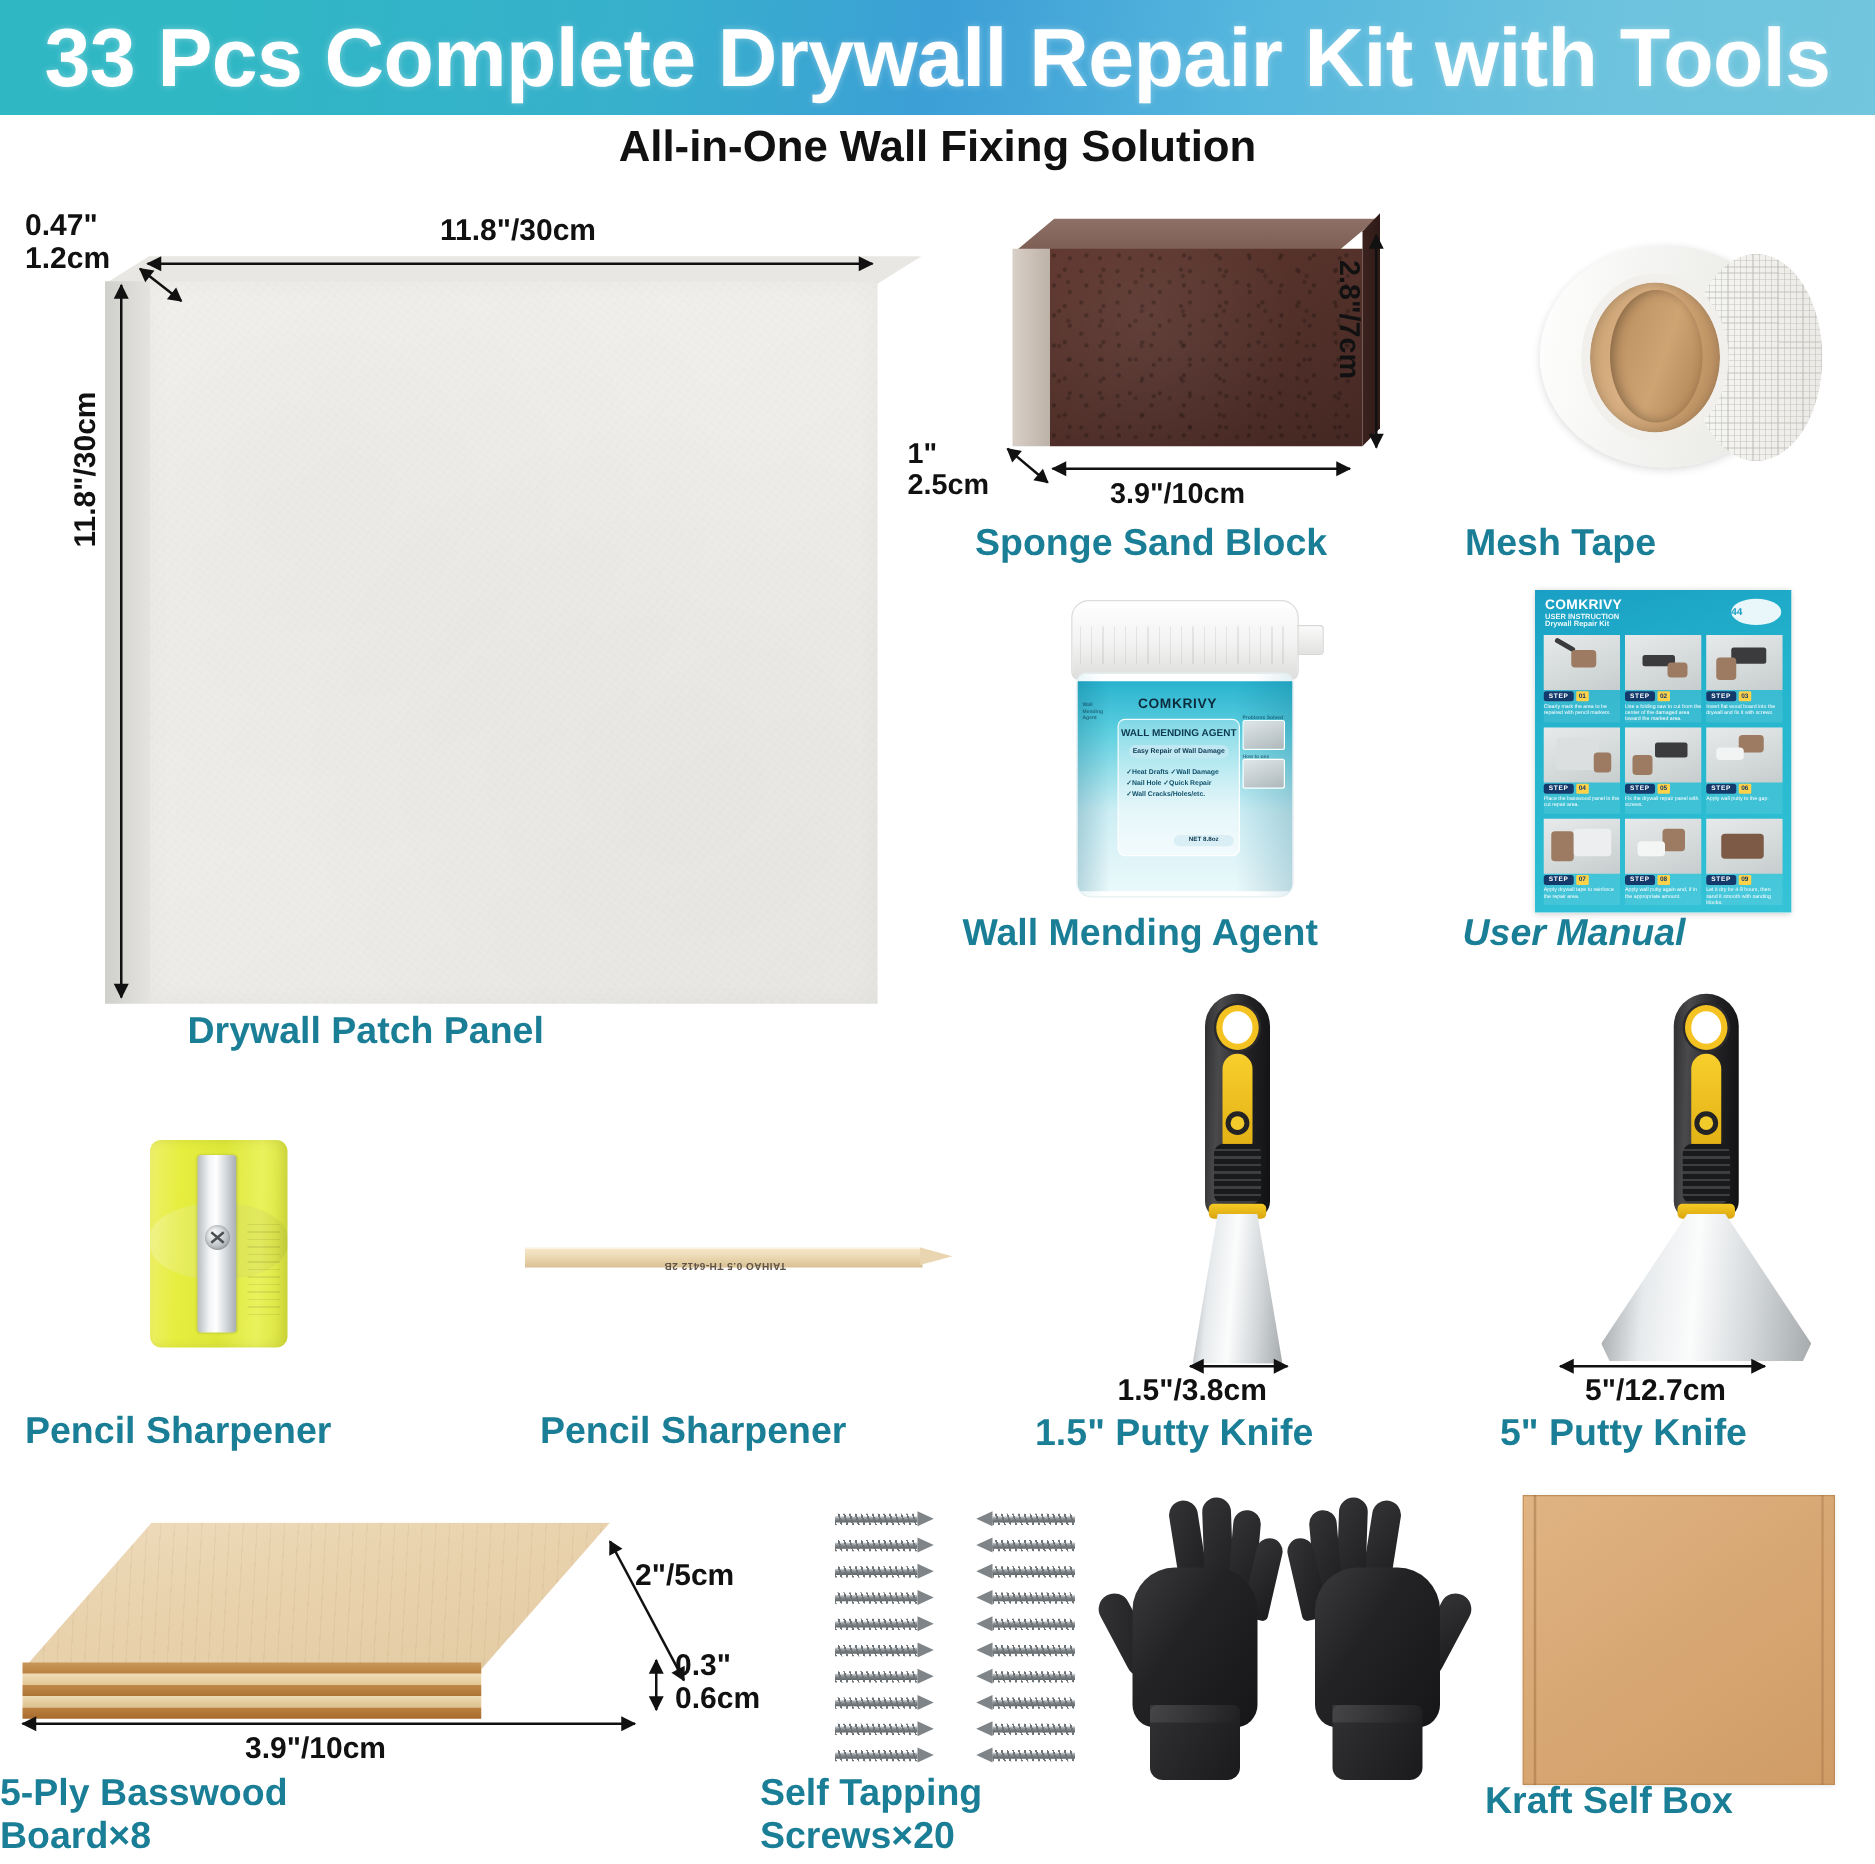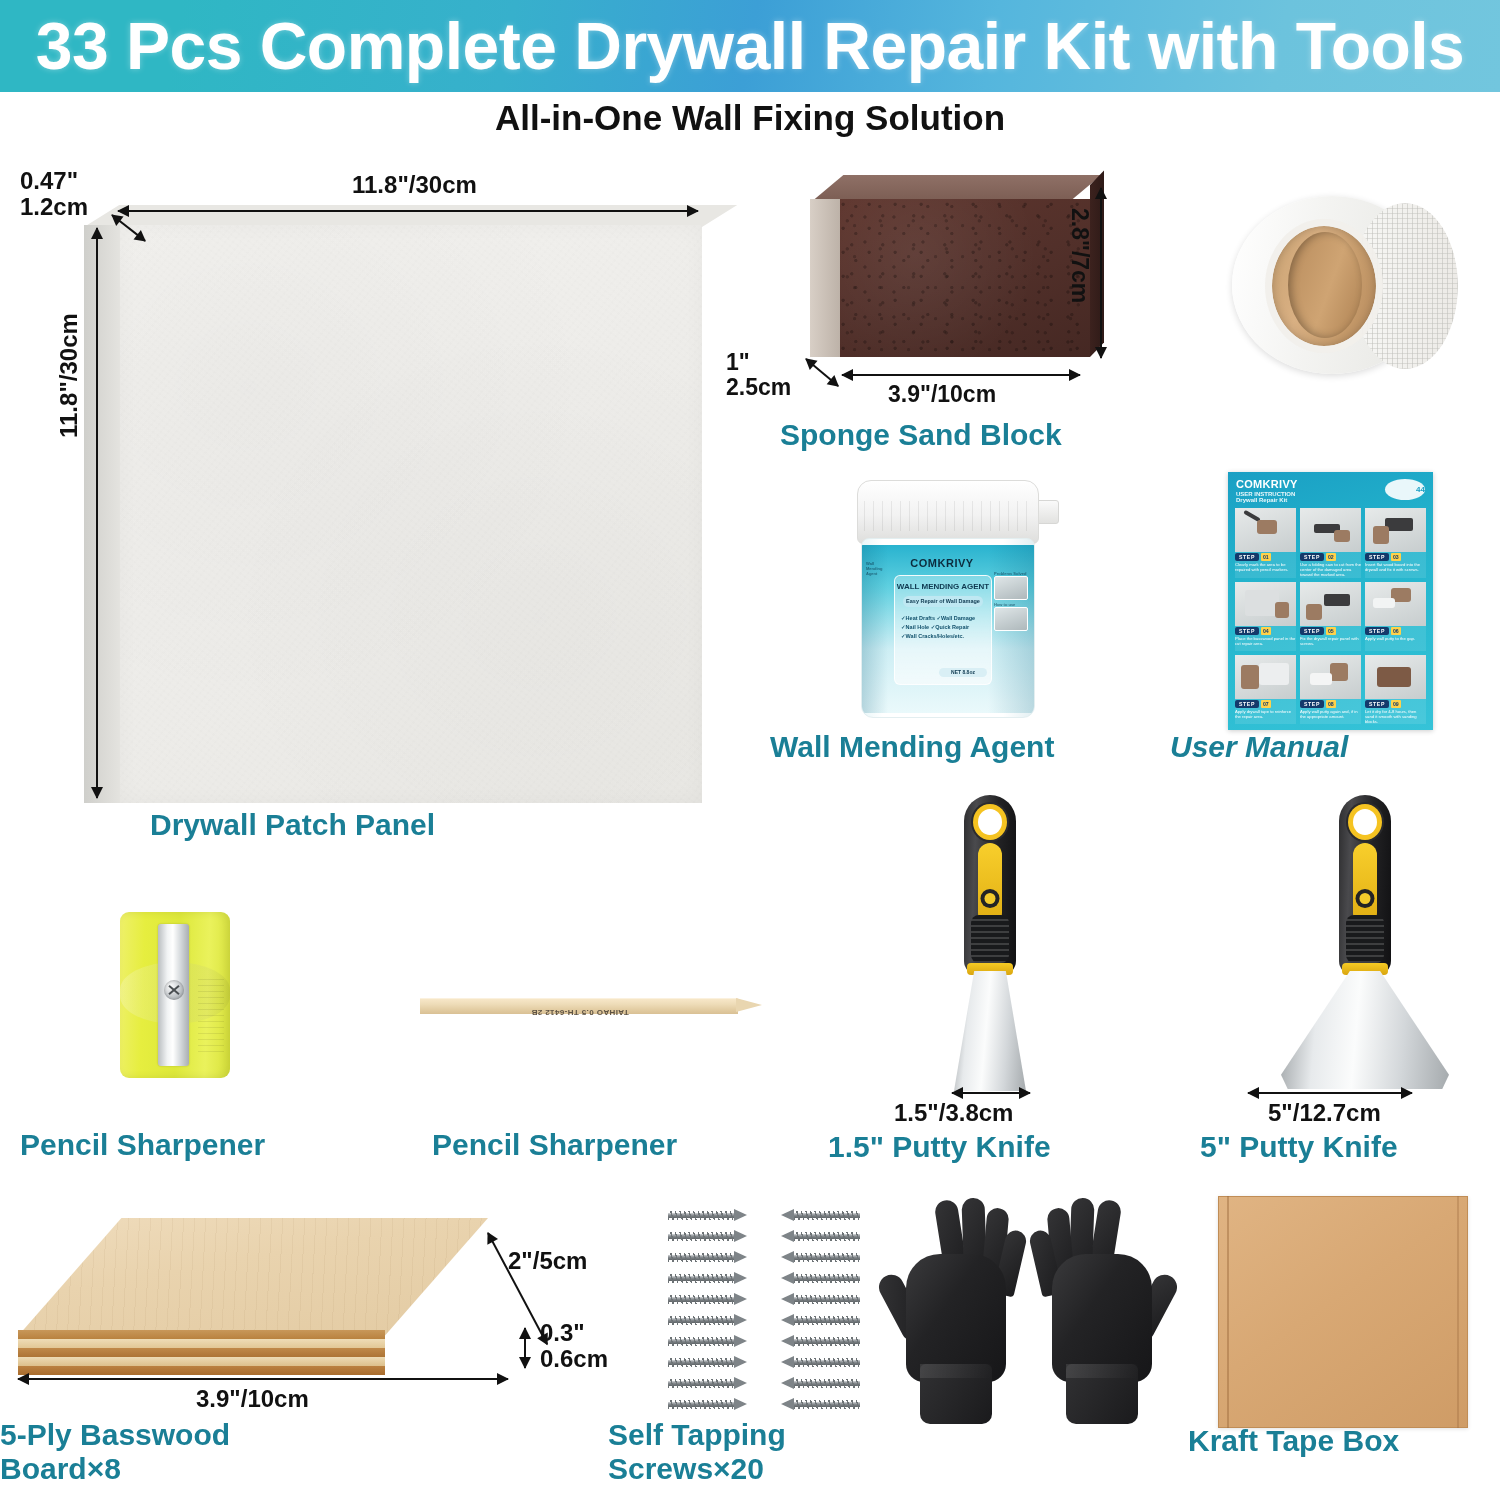--- a/index.html
+++ b/index.html
@@ -182,21 +182,21 @@
   
   #user-manual{left:1228px;top:472px;width:205px;height:258px;
     background:linear-gradient(165deg,#1a9fc4 0%,#23b3cc 35%,#2bbcd2 70%,#36c3d8 100%);
     box-shadow:0 1px 5px rgba(0,0,0,.2);padding:0;overflow:hidden;}
   .man-head{position:absolute;left:8px;top:6px;}
   .man-brand{color:#fff;font-size:11px;font-weight:bold;letter-spacing:.3px;}
   .man-l2{color:#eaf8fb;font-size:6px;font-weight:bold;margin-top:1px;}
   .man-l3{color:#eaf8fb;font-size:6px;font-weight:bold;}
   .man-logo{position:absolute;right:8px;top:7px;width:40px;height:21px;border-radius:50%;
     background:rgba(255,255,255,.9);color:#1a9fc4;font-size:8px;font-weight:bold;
-    text-align:right;line-height:21px;}
+    text-align:left;line-height:21px;}
   .man-grid{position:absolute;left:7px;top:36px;width:191px;
     display:grid;grid-template-columns:repeat(3,1fr);gap:4px;}
   .man-cell{background:rgba(255,255,255,.1);}
   .man-photo{width:100%;height:44px;background:linear-gradient(160deg,#e7eaea,#c7cdce);
     position:relative;overflow:hidden;}
   .man-photo i{position:absolute;background:#9c7b62;border-radius:3px;display:block;}
   .man-photo .tool{background:#3b3b3d;border-radius:2px;}
   .man-badge{display:flex;align-items:center;gap:2px;margin-top:1px;}
   .man-step{background:#143a6b;color:#fff;font-size:5.2px;font-weight:bold;
     padding:1px 4px;border-radius:2px;letter-spacing:.6px;}
@@ -368,20 +368,21 @@
   <div class="dim small" style="left:726px;top:350px;">1"
 2.5cm</div>
   <div class="caption" style="left:780px;top:418px;width:340px;">Sponge Sand Block</div>
 
   <div class="item" id="mesh-tape">
     <div class="tape-outer"></div>
     <div class="tape-band"></div>
     <div class="tape-core"></div>
     <div class="tape-hole"></div>
   </div>
+  <div class="caption" style="left:1172px;top:418px;width:320px;">Mesh Tape</div>
 
   <div class="item" id="mending-agent">
     <div class="jar-tab"></div>
     <div class="jar-lid"></div>
     <div class="jar-body">
       <div class="jar-label">
         <div class="jar-side-l"></div>
         <div class="jar-side-r"></div>
         <div class="jar-tiny" style="left:4px;top:16px;width:22px;">Wall Mending Agent</div>
         <div class="jar-brand">COMKRIVY</div>
@@ -707,15 +708,15 @@
       <div class="gl-palm"></div>
       <div class="gl-cuff"></div>
     </div>
   </div>
 
   <div class="item" id="kraft-box">
     <div class="kb-face"></div>
     <div class="kb-seam"></div>
     <div class="kb-seam2"></div>
   </div>
-  <div class="caption" style="left:1188px;top:1424px;width:310px;">Kraft Tape Box</div>
+  <div class="caption" style="left:1188px;top:1424px;width:310px;">Kraft Self Box</div>
 
 </div>
 
 </body></html>

